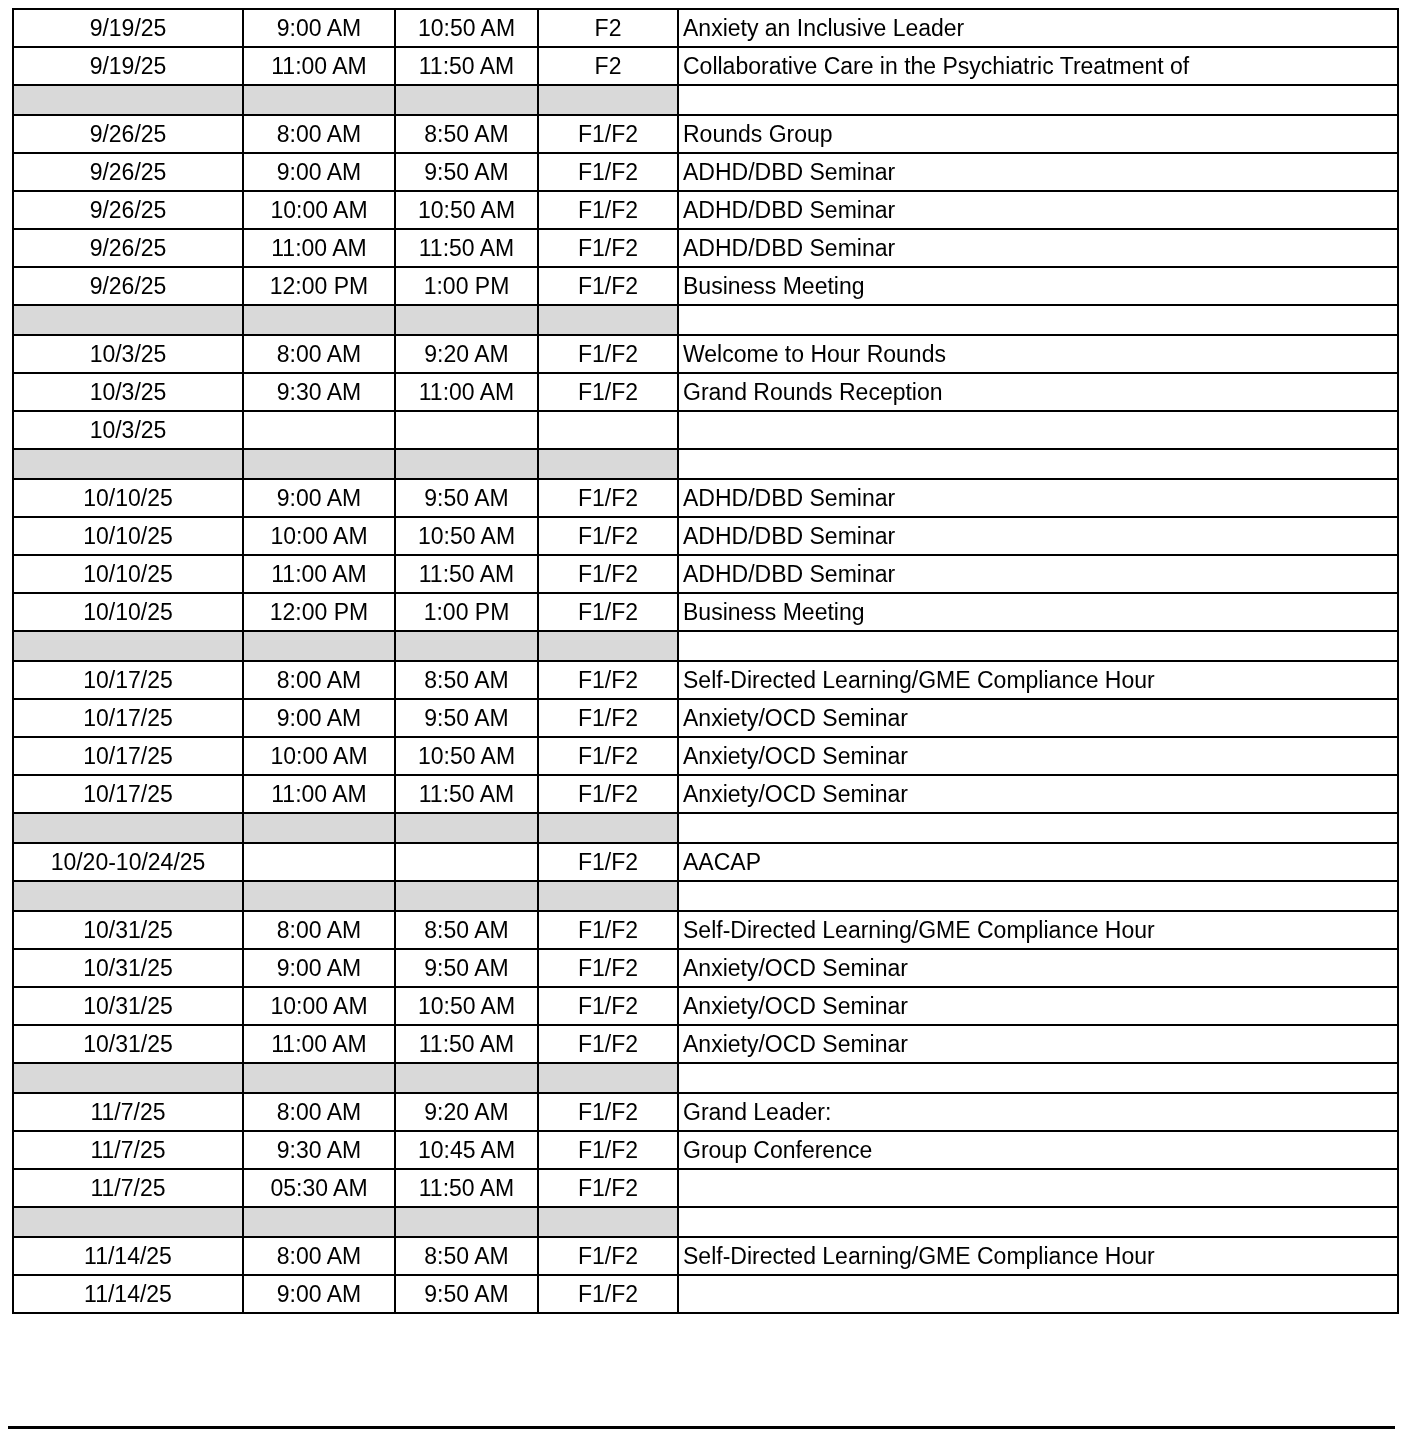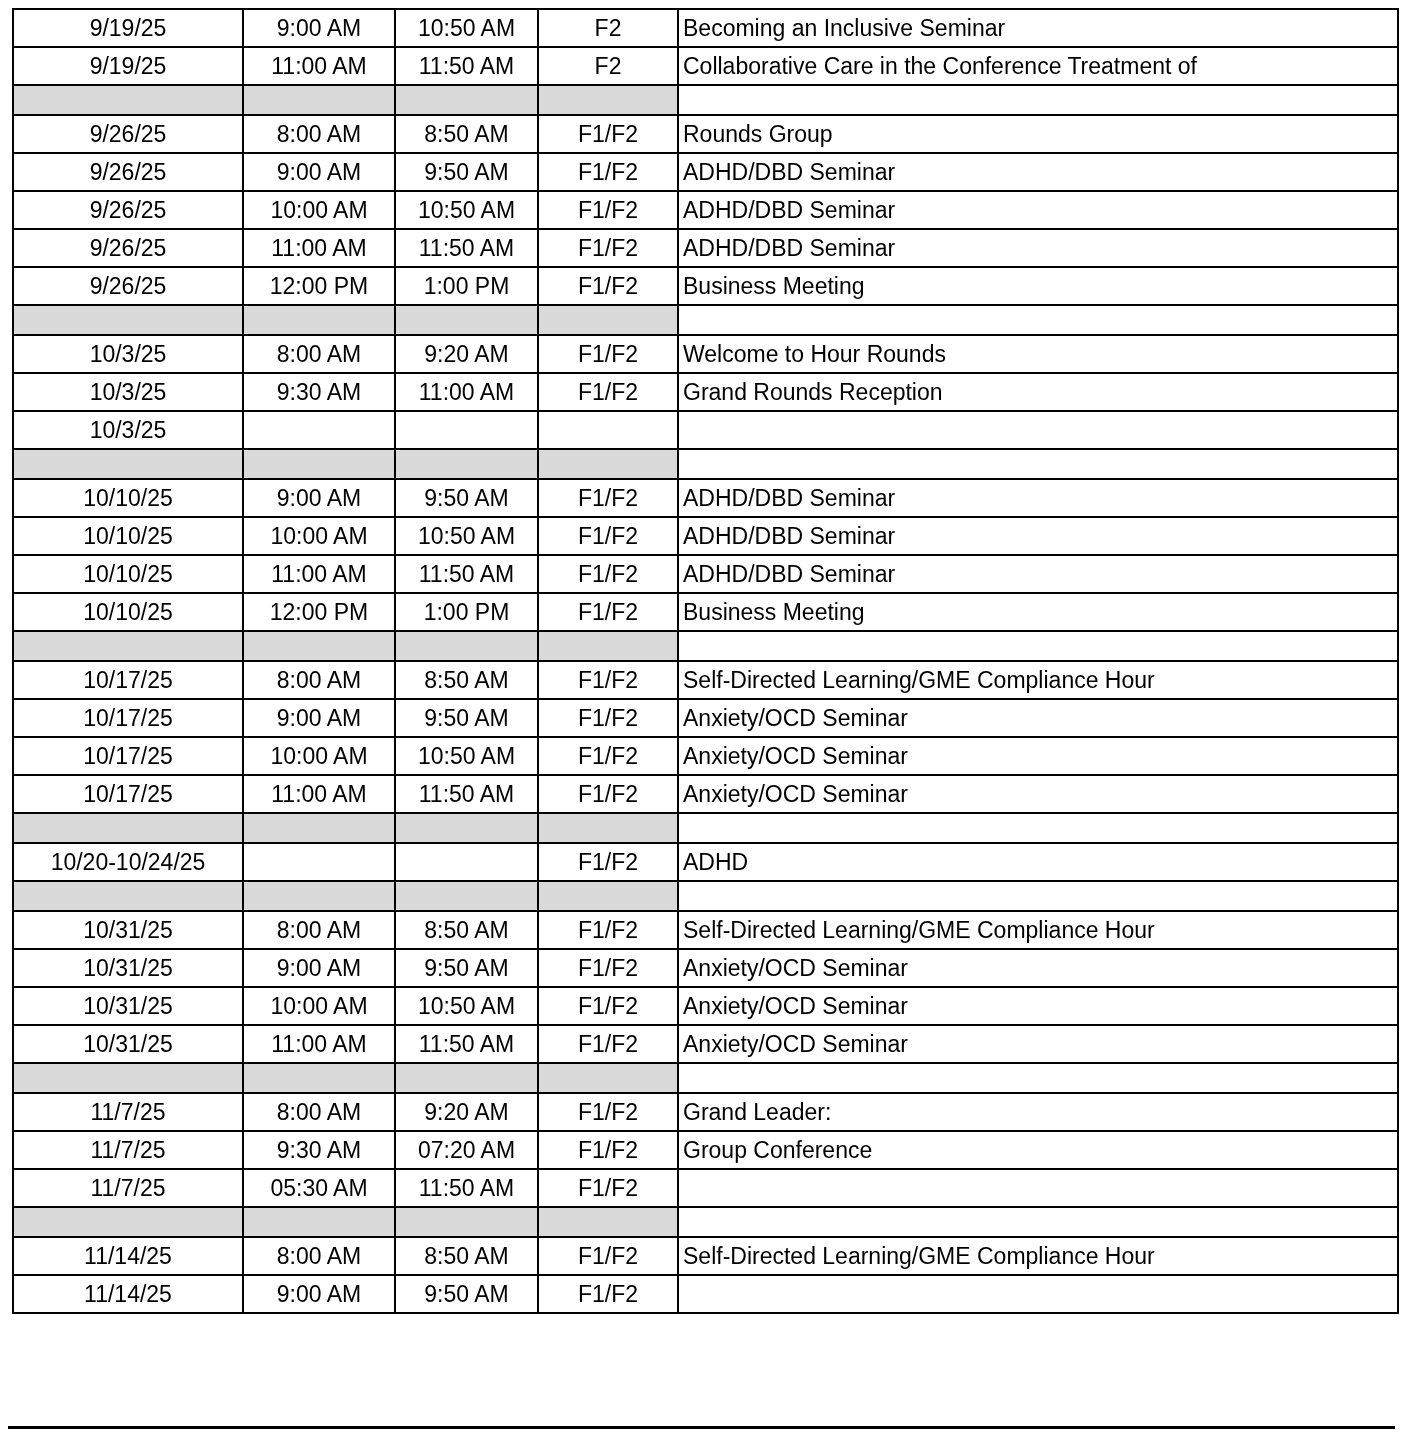--- a/index.html
+++ b/index.html
@@ -76,28 +76,28 @@
       <col class="c-end">
       <col class="c-level">
       <col class="c-desc">
     </colgroup>
     <tbody id="schedule-body">
         <tr class="data">
           <td class="date">9/19/25</td>
           <td class="start">9:00 AM</td>
           <td class="end">10:50 AM</td>
           <td class="level">F2</td>
-          <td class="desc">Becoming an Inclusive Seminar</td>
+          <td class="desc">Anxiety an Inclusive Leader</td>
         </tr>
         <tr class="data">
           <td class="date">9/19/25</td>
           <td class="start">11:00 AM</td>
           <td class="end">11:50 AM</td>
           <td class="level">F2</td>
-          <td class="desc">Collaborative Care in the Conference Treatment of</td>
+          <td class="desc">Collaborative Care in the Psychiatric Treatment of</td>
         </tr>
         <tr class="spacer">
           <td class="date"></td>
           <td class="start"></td>
           <td class="end"></td>
           <td class="level"></td>
           <td class="desc"></td>
         </tr>
         <tr class="data">
           <td class="date">9/26/25</td>
@@ -237,21 +237,21 @@
           <td class="start"></td>
           <td class="end"></td>
           <td class="level"></td>
           <td class="desc"></td>
         </tr>
         <tr class="data">
           <td class="date">10/20-10/24/25</td>
           <td class="start"></td>
           <td class="end"></td>
           <td class="level">F1/F2</td>
-          <td class="desc">ADHD</td>
+          <td class="desc">AACAP</td>
         </tr>
         <tr class="spacer">
           <td class="date"></td>
           <td class="start"></td>
           <td class="end"></td>
           <td class="level"></td>
           <td class="desc"></td>
         </tr>
         <tr class="data">
           <td class="date">10/31/25</td>
@@ -291,21 +291,21 @@
         <tr class="data">
           <td class="date">11/7/25</td>
           <td class="start">8:00 AM</td>
           <td class="end">9:20 AM</td>
           <td class="level">F1/F2</td>
           <td class="desc">Grand Leader:</td>
         </tr>
         <tr class="data">
           <td class="date">11/7/25</td>
           <td class="start">9:30 AM</td>
-          <td class="end">07:20 AM</td>
+          <td class="end">10:45 AM</td>
           <td class="level">F1/F2</td>
           <td class="desc">Group Conference</td>
         </tr>
         <tr class="data">
           <td class="date">11/7/25</td>
           <td class="start">05:30 AM</td>
           <td class="end">11:50 AM</td>
           <td class="level">F1/F2</td>
           <td class="desc"></td>
         </tr>

